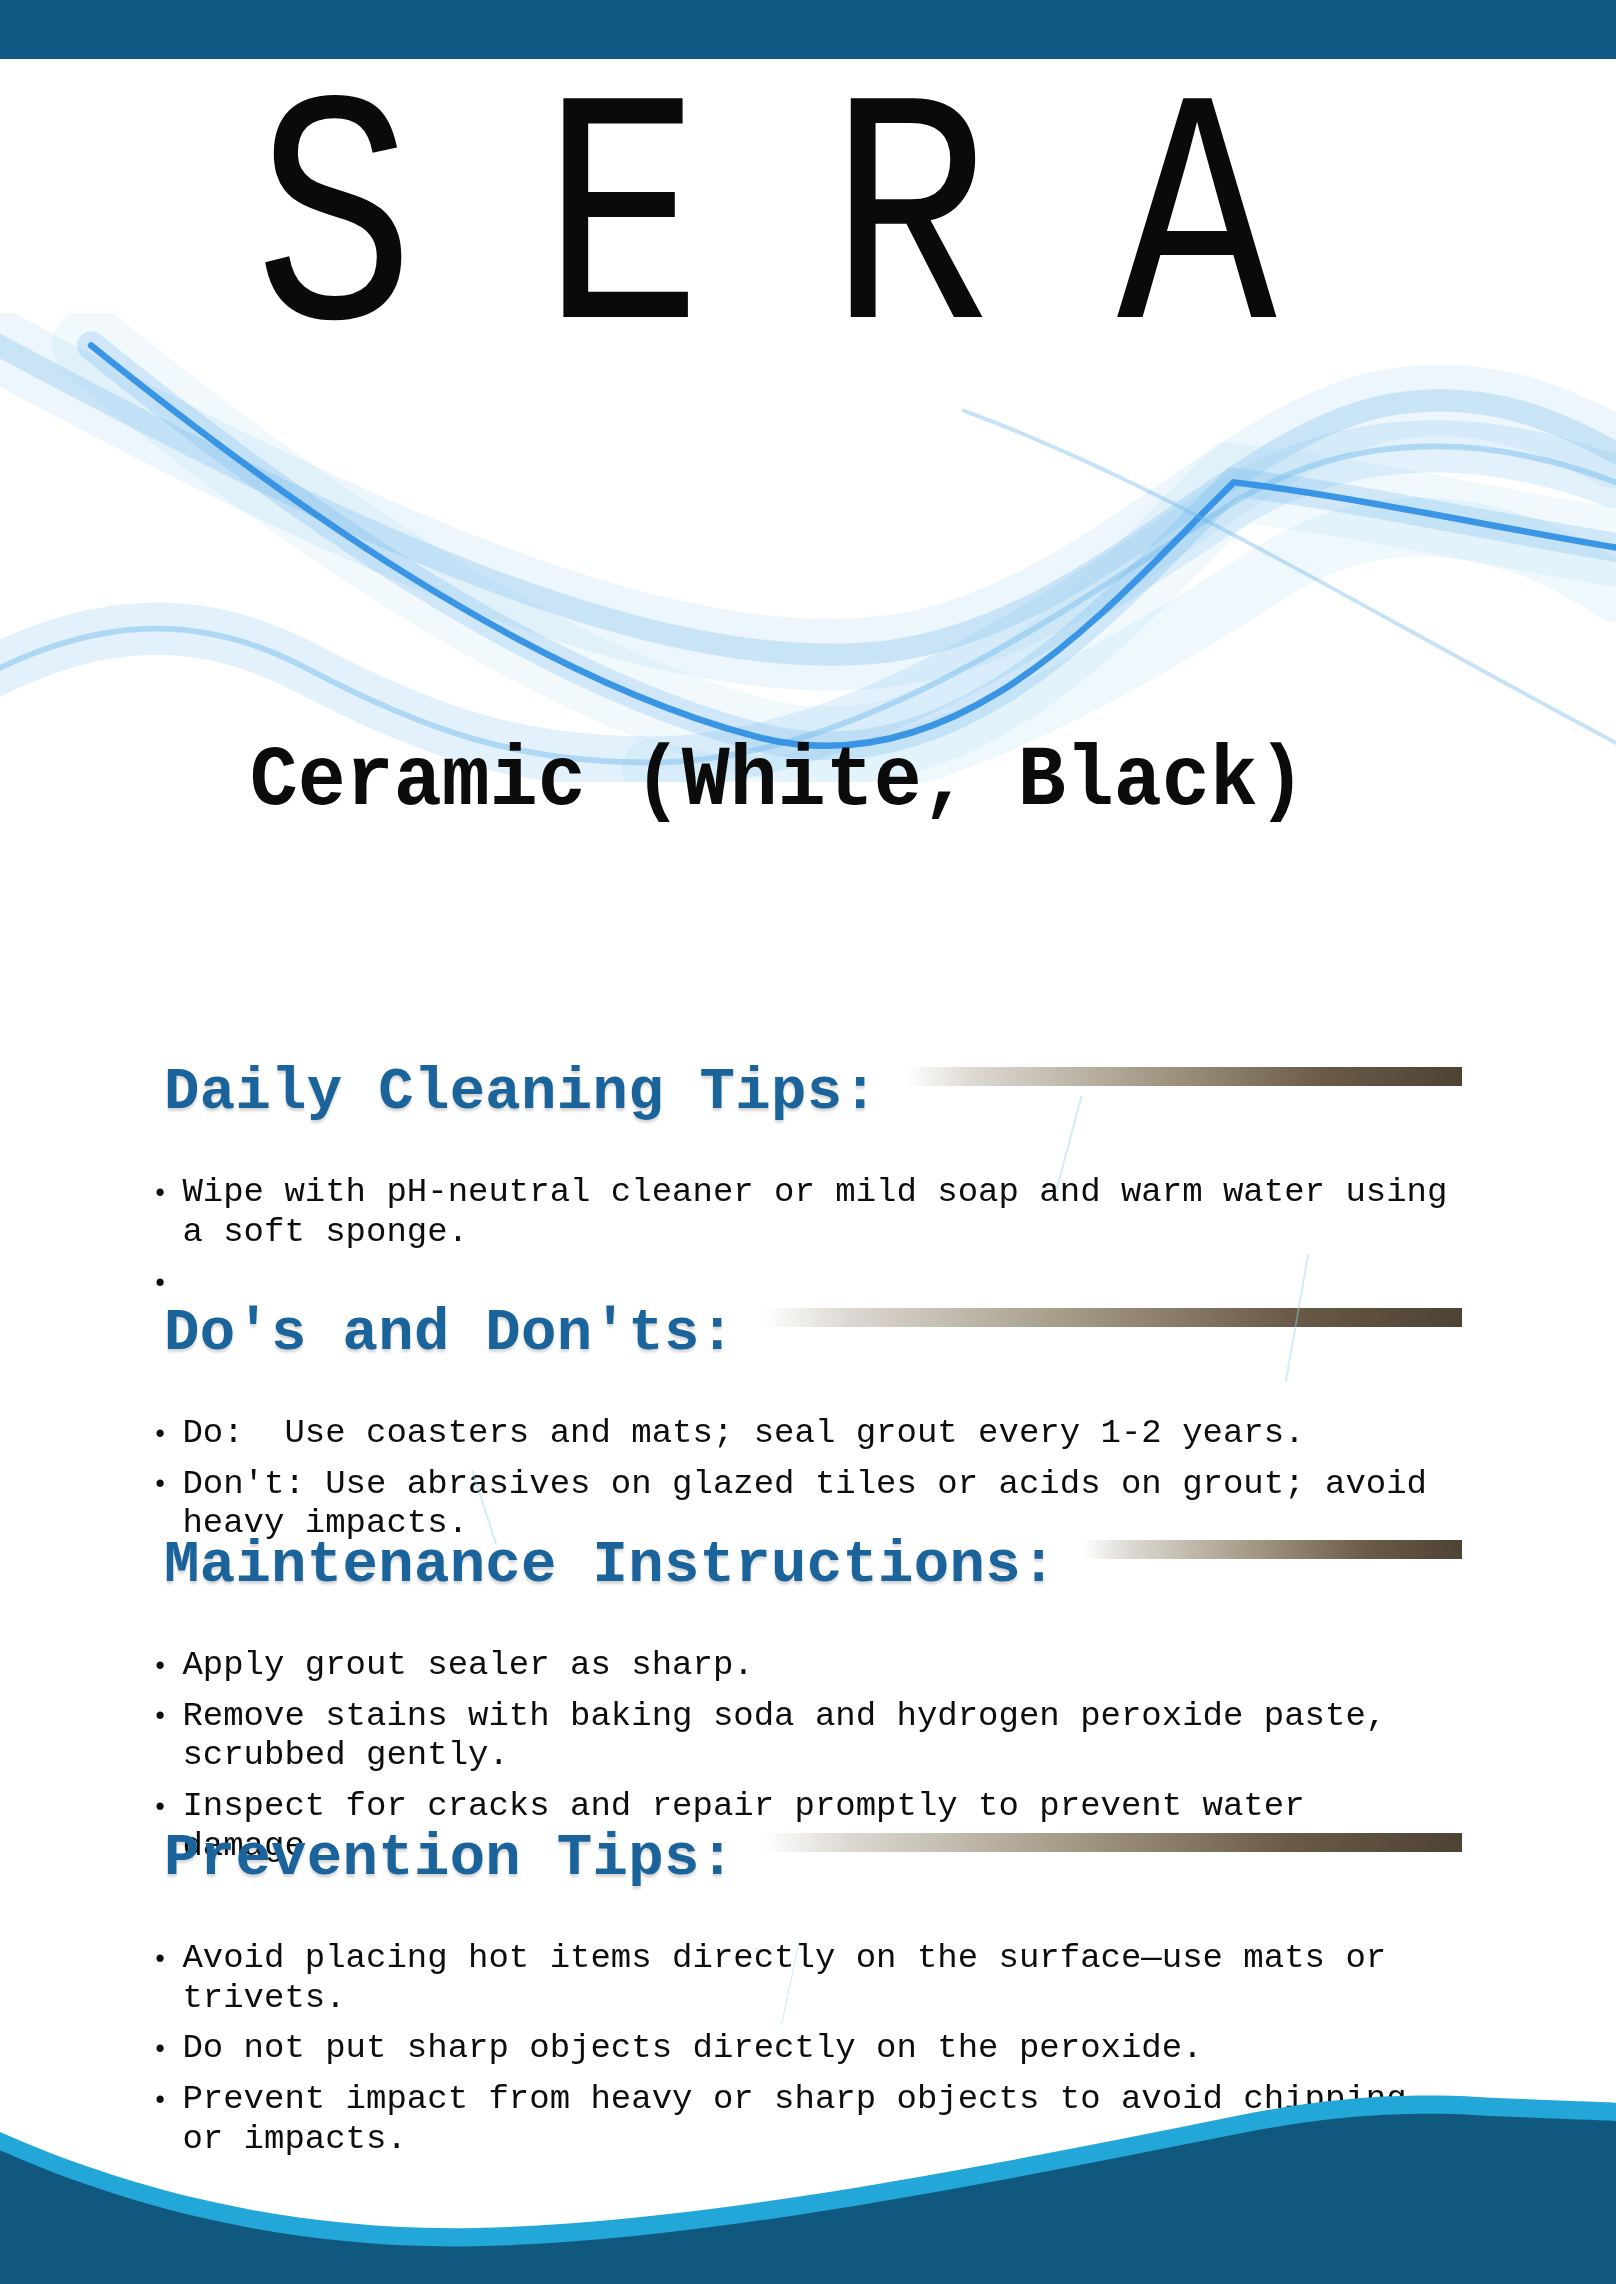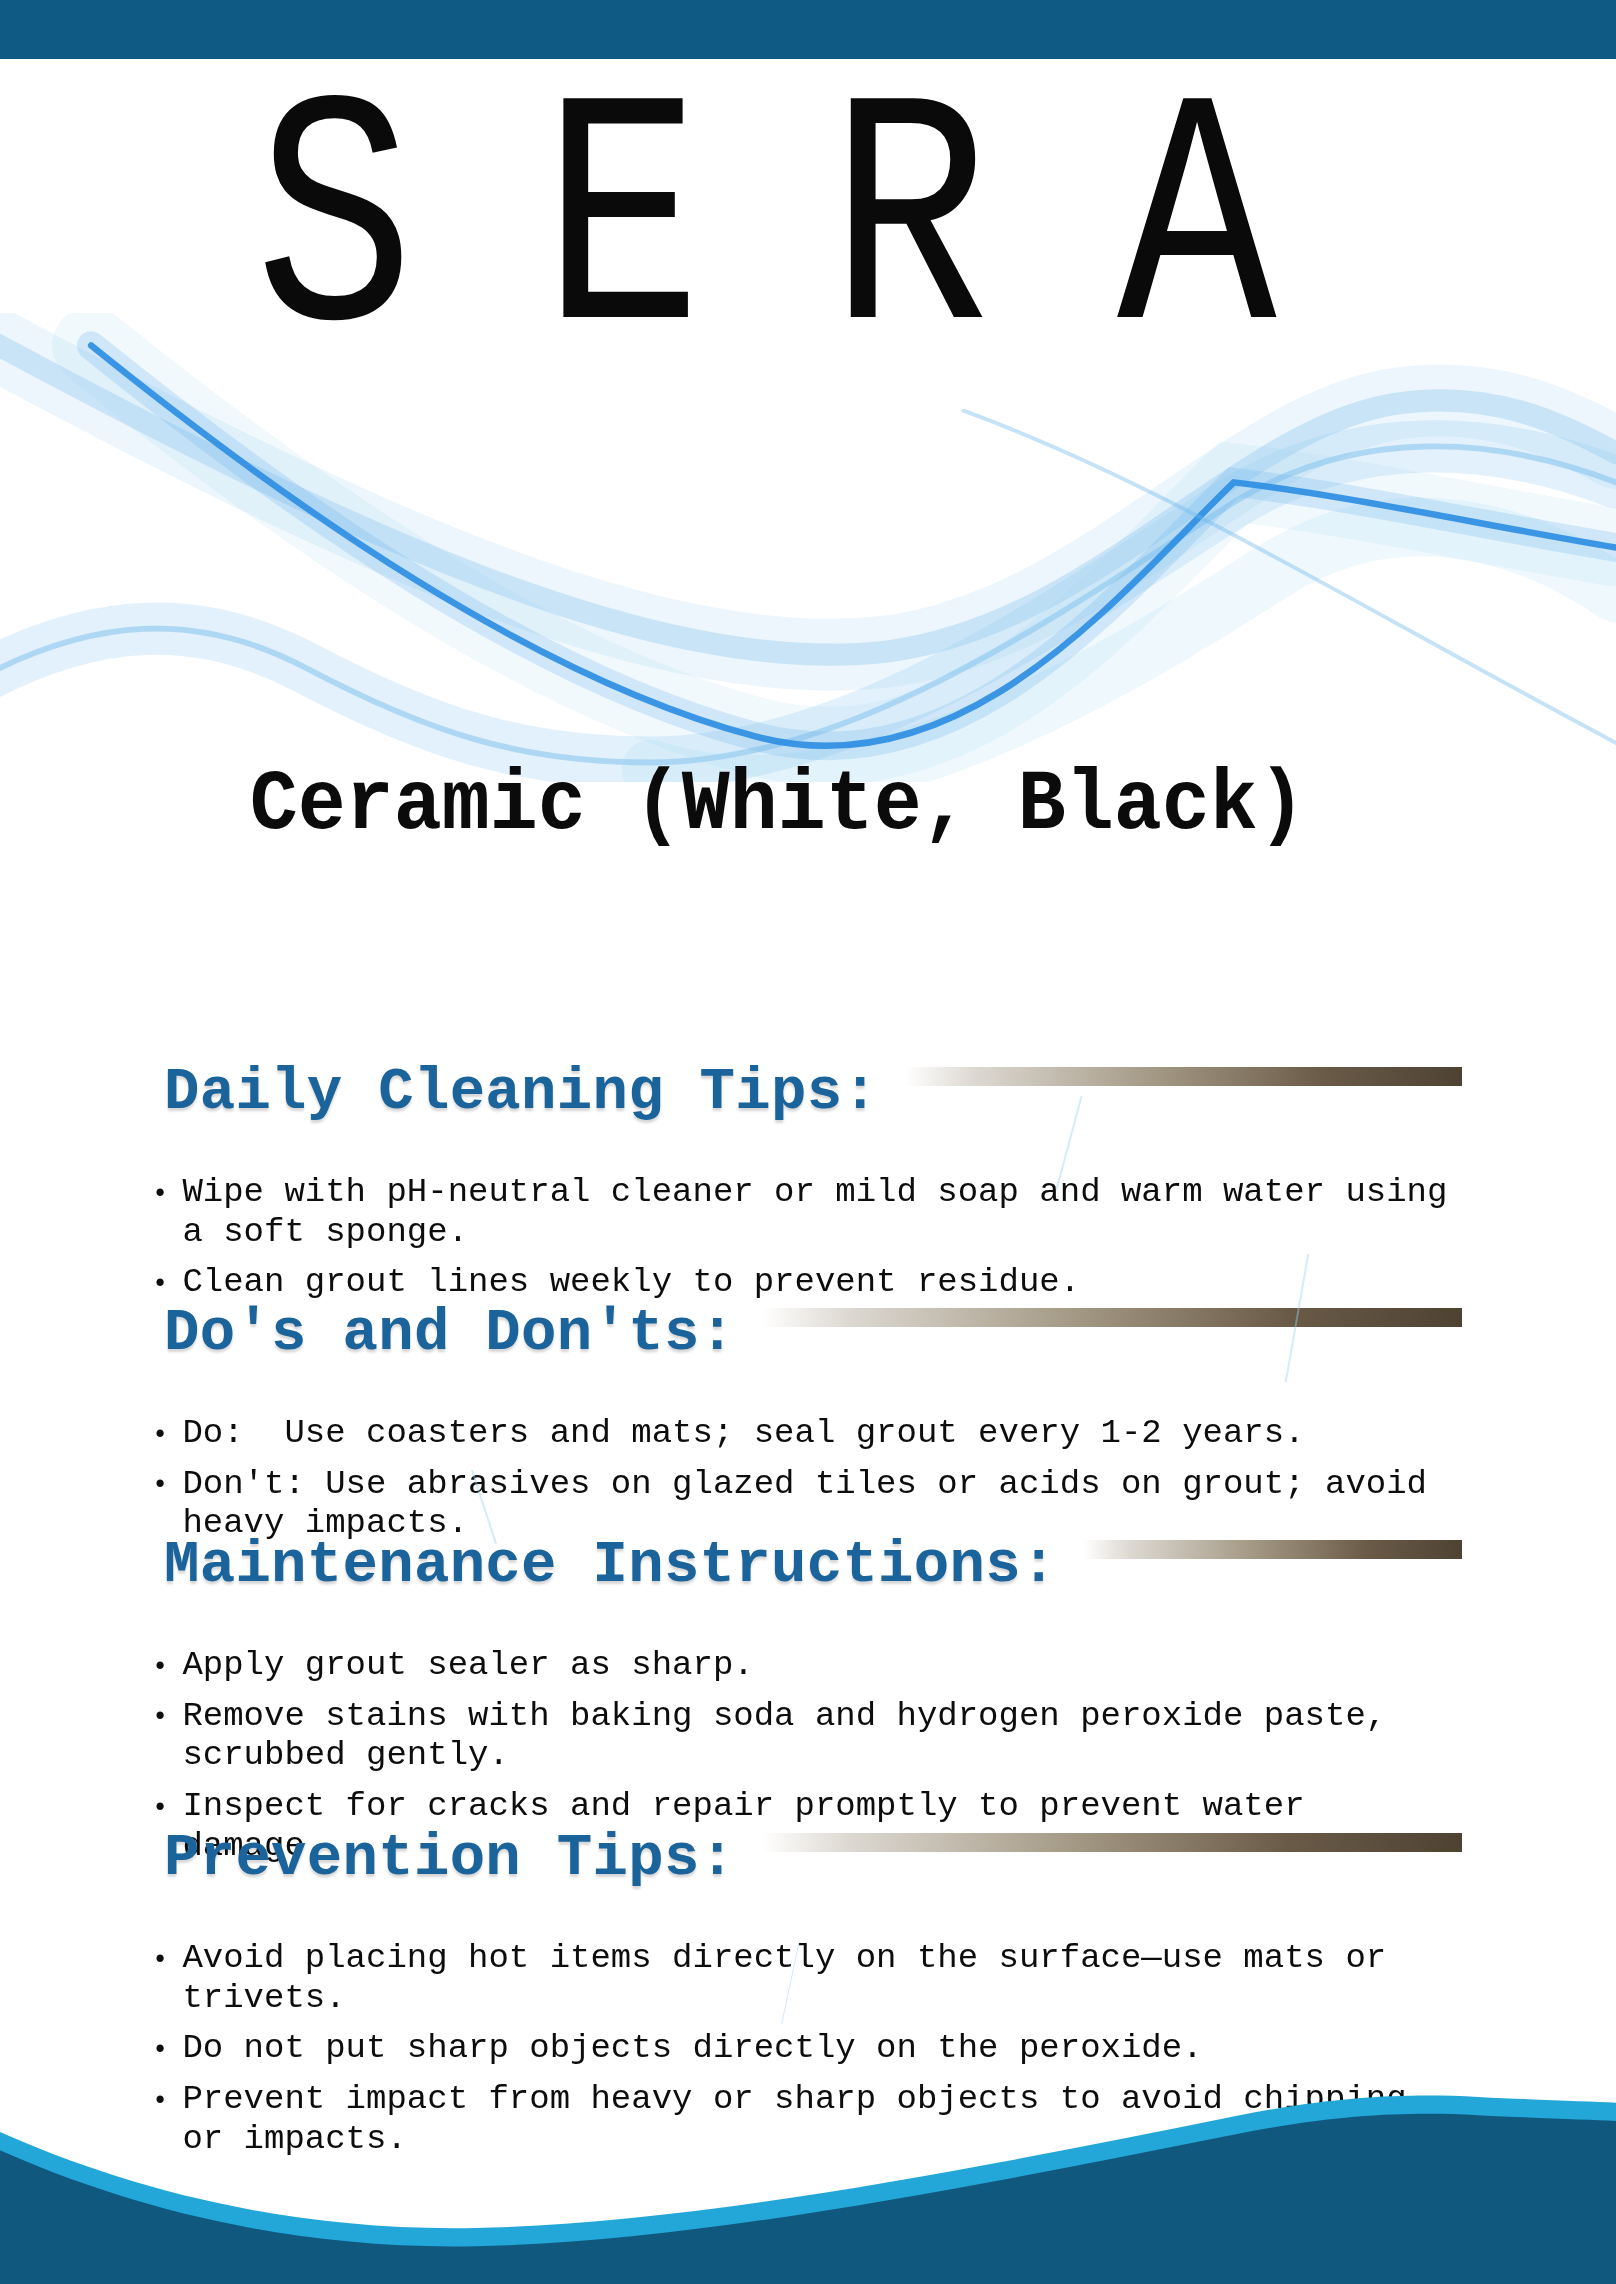--- a/index.html
+++ b/index.html
@@ -22,21 +22,21 @@
 
   
   .header-wave { position:absolute; left:0; top:313px; width:1616px; height:469px; }
   .footer-wave { position:absolute; left:0; bottom:0; width:1616px; height:266px; }
 
   .tagline {
     position:absolute; top:622px; right:99px;
     font-size:65px; letter-spacing:1.3px; color:var(--tagline_teal); line-height:1;
   }
 
-  .subtitle { position:absolute; left:0; right:61px; top:738px; text-align:center;margin-top:24px; }
+  .subtitle { position:absolute; left:0; right:61px; top:738px; text-align:center; }
   .subtitle-inner {
     display:inline-block; font-size:86px; font-weight:bold; line-height:1;
     color:#0b0b0b; transform:scaleX(0.93); transform-origin:center top; white-space:nowrap;
   }
 
   .title { position:absolute; left:0; right:0; top:817px; text-align:center; }
   .title-inner {
     display:inline-block; font-size:173px; font-weight:bold; line-height:1;
     color:var(--title_blue); transform:scaleX(0.97); transform-origin:center top; white-space:nowrap;
   }
@@ -104,21 +104,20 @@
       <h2 class="sec-heading">Daily Cleaning Tips:</h2>
       <div class="head-bar"></div>
     </div>
     <ul class="bullets">
       <li>
         <span class="dot">•</span>
         <span class="li-text">Wipe with pH-neutral cleaner or mild soap and warm water using a soft sponge.</span>
       </li>
       <li>
         <span class="dot">•</span>
-        <span class="li-text">Clean grout lines weekly to prevent residue.</span>
       </li>
     </ul>
   </section>
 
   <section class="sec" style="top:1286px">
     <div class="sec-head">
       <h2 class="sec-heading">Do's and Don'ts:</h2>
       <div class="head-bar"></div>
     </div>
     <ul class="bullets">

